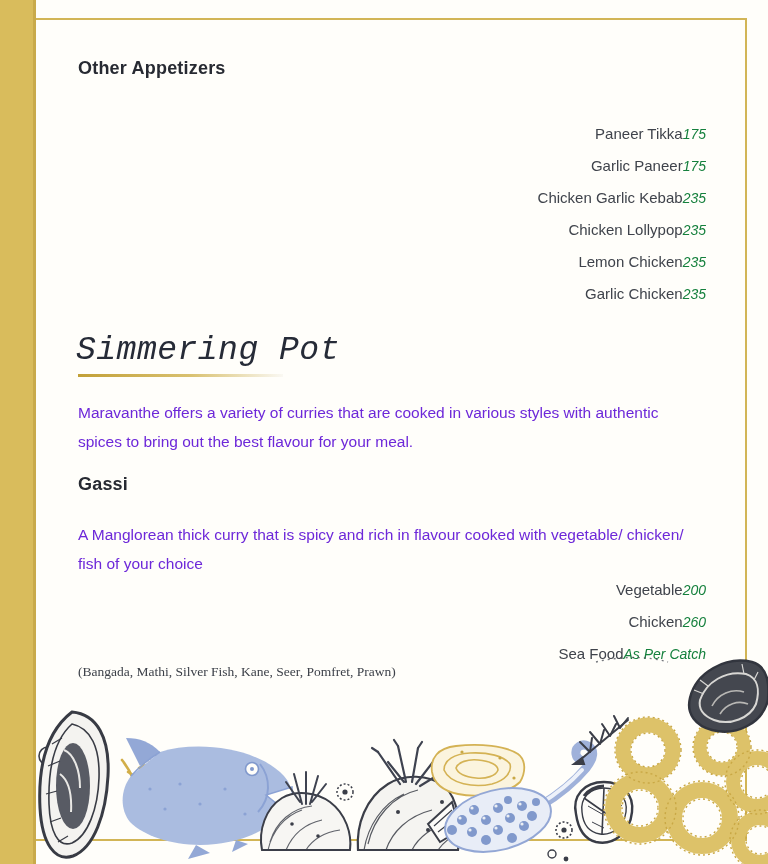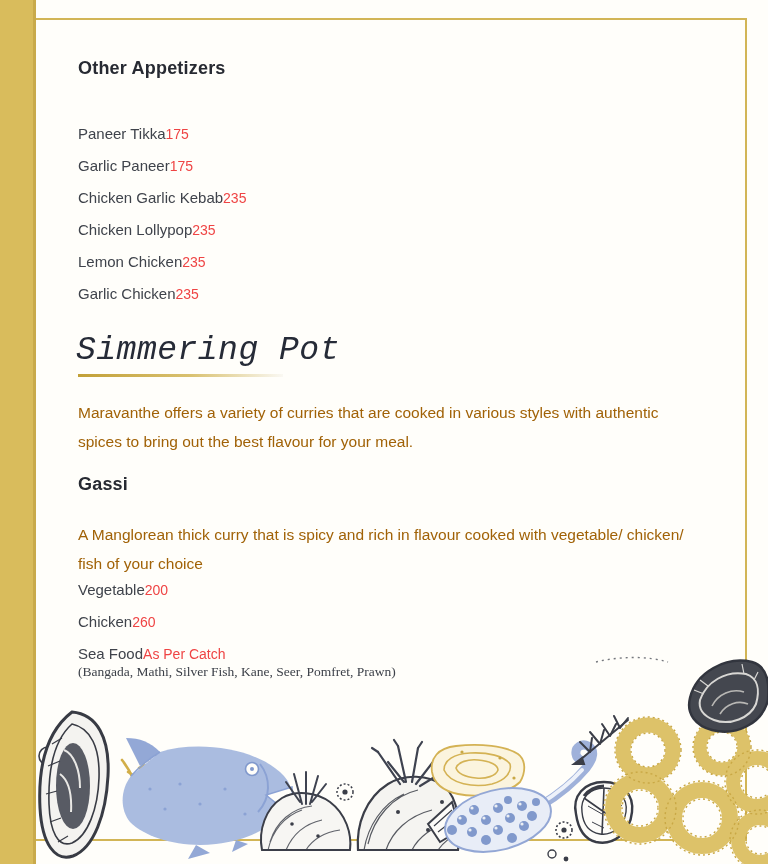--- a/index.html
+++ b/index.html
@@ -16,36 +16,36 @@
     position:absolute; left:36px; top:18px; width:711px; height:823px;
     box-sizing:border-box;
     border-top:2px solid #d2b556; border-right:2px solid #d2b556; border-bottom:2px solid #d2b556;
   }
   .section-title {
     position:absolute; left:78px;
     font-size:18px; font-weight:bold; color:#272a32; letter-spacing:0.2px;
   }
   .menu-row {
     position:absolute; left:78px; width:628px;
-    display:flex; justify-content:flex-start; align-items:baseline;
+    display:flex; justify-content:flex-end; align-items:baseline;
     font-size:15px; color:#3f434b;
   }
-  .menu-row .price { font-size:14px; color:#ef4444; }
+  .menu-row .price { font-size:14px; color:#15803d;font-style:italic; }
   .script-title {
     position:absolute; left:76px; top:332px;
     font-family:Liberation Mono, monospace; font-style:italic;
     font-size:33px; color:#262b37; letter-spacing:0.5px;
   }
   .script-underline {
     position:absolute; left:78px; top:374px; width:205px; height:3px;
     background:linear-gradient(to right, #c2a037 0%, #d9c170 55%, rgba(222,216,200,0.15) 100%);
   }
   .para {
     position:absolute; left:78px;
-    font-size:15.5px; line-height:29px; color:#a16207;
+    font-size:15.5px; line-height:29px; color:#6d28d9;
     white-space:pre-line;
   }
   .note {
     position:absolute; left:78px;
     font-size:13.5px; color:#3d4149;font-family:Liberation Serif, serif;
   }
   .art-band { position:absolute; left:0; bottom:0; width:768px; height:210px; }
 </style>
 </head>
 <body>

